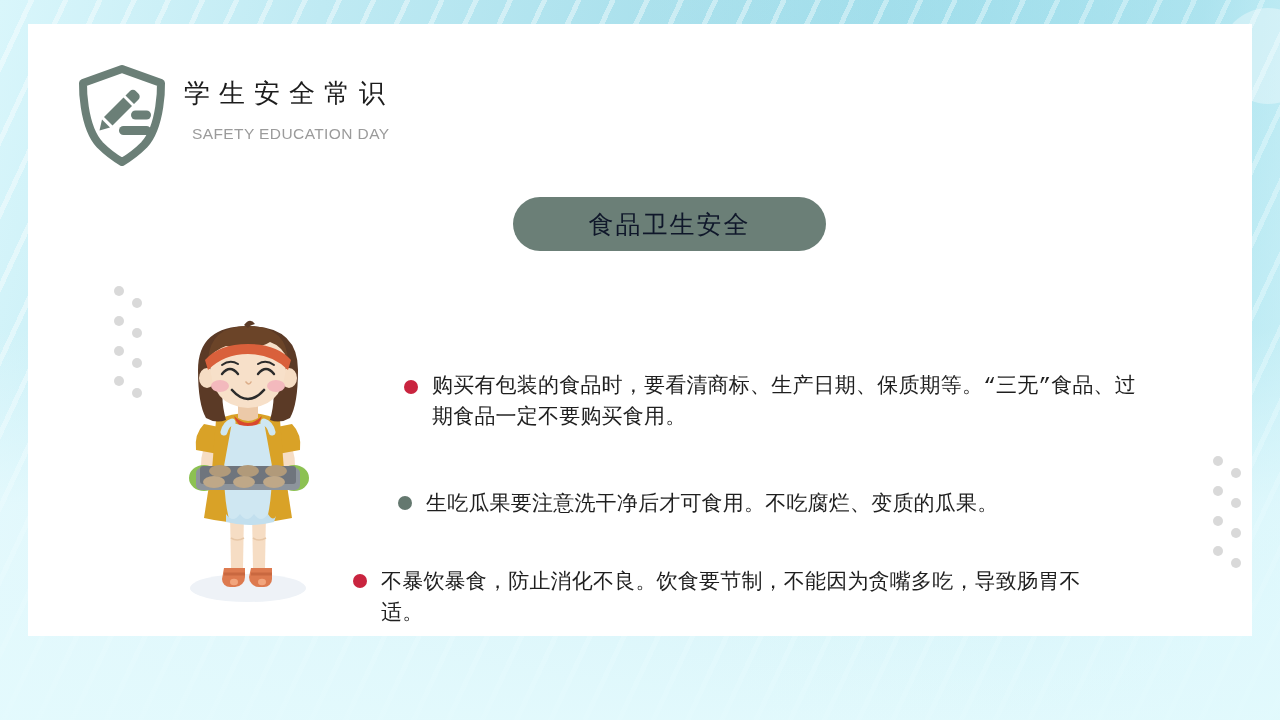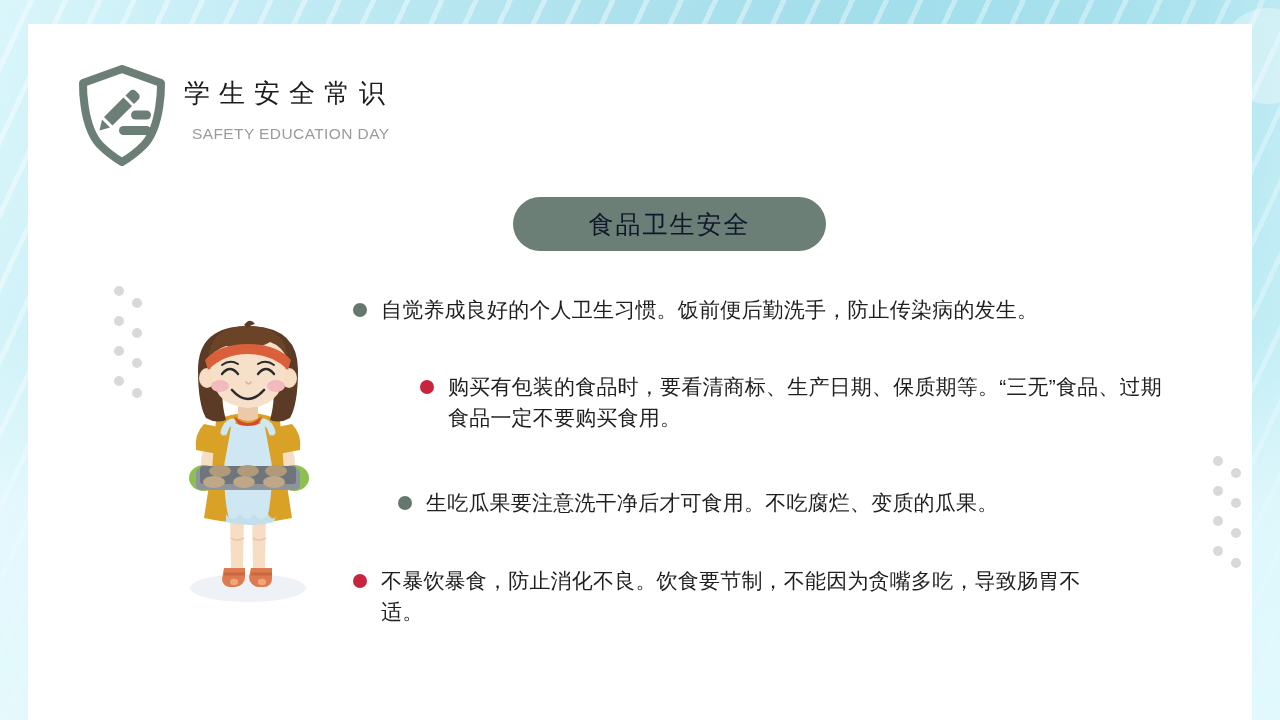--- a/index.html
+++ b/index.html
@@ -60,21 +60,21 @@
     border-radius: 50%;
     background: rgba(255,255,255,0.35);
   }
 
   
   #card {
     position: absolute;
     left: 28px;
     top: 24px;
     width: 1224px;
-    height: 696px;
+    height: 612px;
     background: #ffffff;
   }
 
   
   #header {
     position: absolute;
     left: 48px;
     top: 40px;
     display: flex;
     align-items: flex-start;
@@ -164,21 +164,21 @@
   .bullet-dot.green  { background: #64786f; }
   .bullet-dot.red    { background: #c9243f; }
   .bullet-text {
     font-size: 21px;
     line-height: 1.48;
     color: #1f1f1f;
     letter-spacing: 0.2px;
   }
 
   #bullet-0 { left: 325px; top: 270px; width: 760px; }
-  #bullet-1 { left: 392px; top: 347px; width: 745px; }
+  #bullet-1 { left: 376px; top: 347px; width: 745px; font-family: Liberation Mono, monospace; }
   #bullet-2 { left: 370px; top: 463px; width: 720px; }
   #bullet-3 { left: 325px; top: 541px; width: 760px; }
 </style>
 </head>
 <body>
 
 <div id="slide">
 
   <div id="bg-stripes"></div>
   <div id="bg-fade-bottom"></div>
@@ -303,24 +303,20 @@
 
         <ellipse cx="62" cy="70" rx="9" ry="6" fill="#f3b9bd"></ellipse>
         <ellipse cx="118" cy="70" rx="9" ry="6" fill="#f3b9bd"></ellipse>
 
         <path d="M88 66 q3 4 5 0" fill="none" stroke="#dcae8a" stroke-width="1.6" stroke-linecap="round"></path>
 
         <path d="M74 74 q16 18 32 0" fill="none" stroke="#2b2b2b" stroke-width="2.6" stroke-linecap="round"></path>
       </svg>
     </div>
 
-    <div id="bullet-0" class="bullet-row">
-      <div class="bullet-dot green"></div>
-      <div class="bullet-text">自觉养成良好的个人卫生习惯。饭前便后勤洗手，防止传染病的发生。</div>
-    </div>
 
     <div id="bullet-1" class="bullet-row">
       <div class="bullet-dot red"></div>
       <div class="bullet-text">购买有包装的食品时，要看清商标、生产日期、保质期等。“三无”食品、过期食品一定不要购买食用。</div>
     </div>
 
     <div id="bullet-2" class="bullet-row">
       <div class="bullet-dot green"></div>
       <div class="bullet-text">生吃瓜果要注意洗干净后才可食用。不吃腐烂、变质的瓜果。</div>
     </div>

